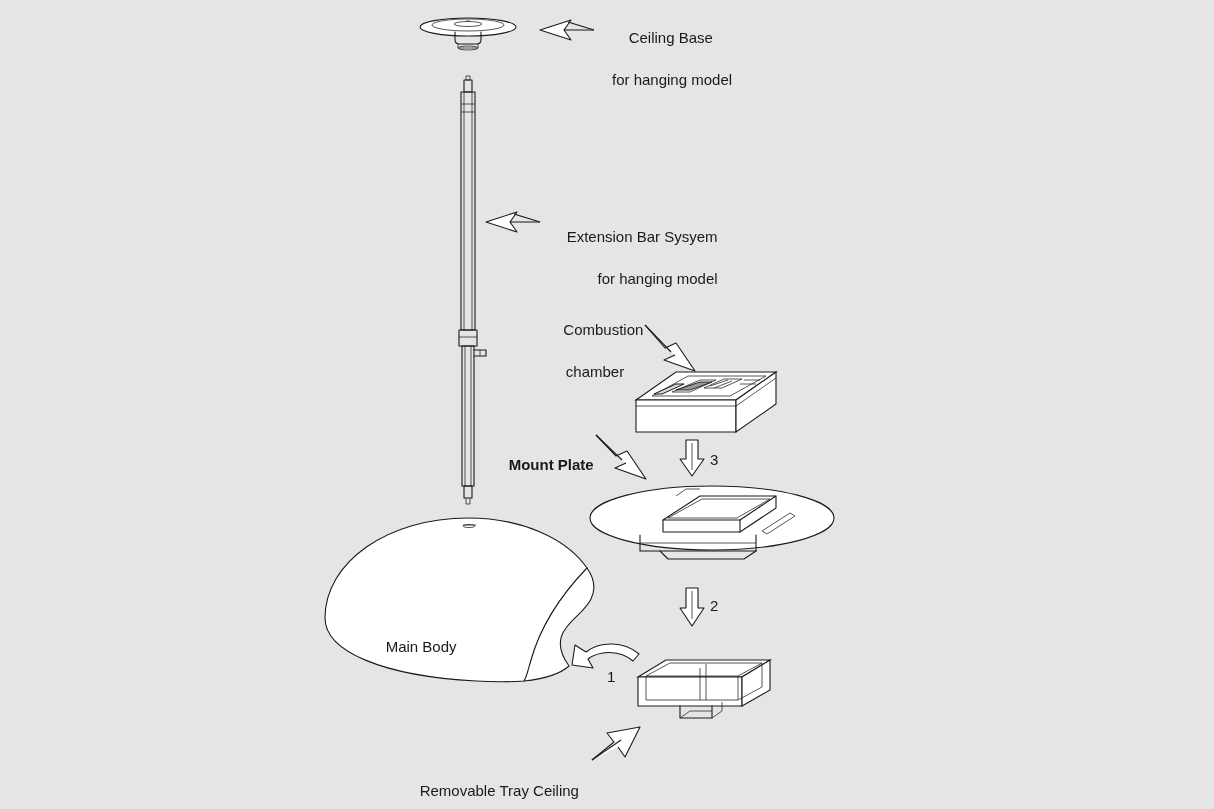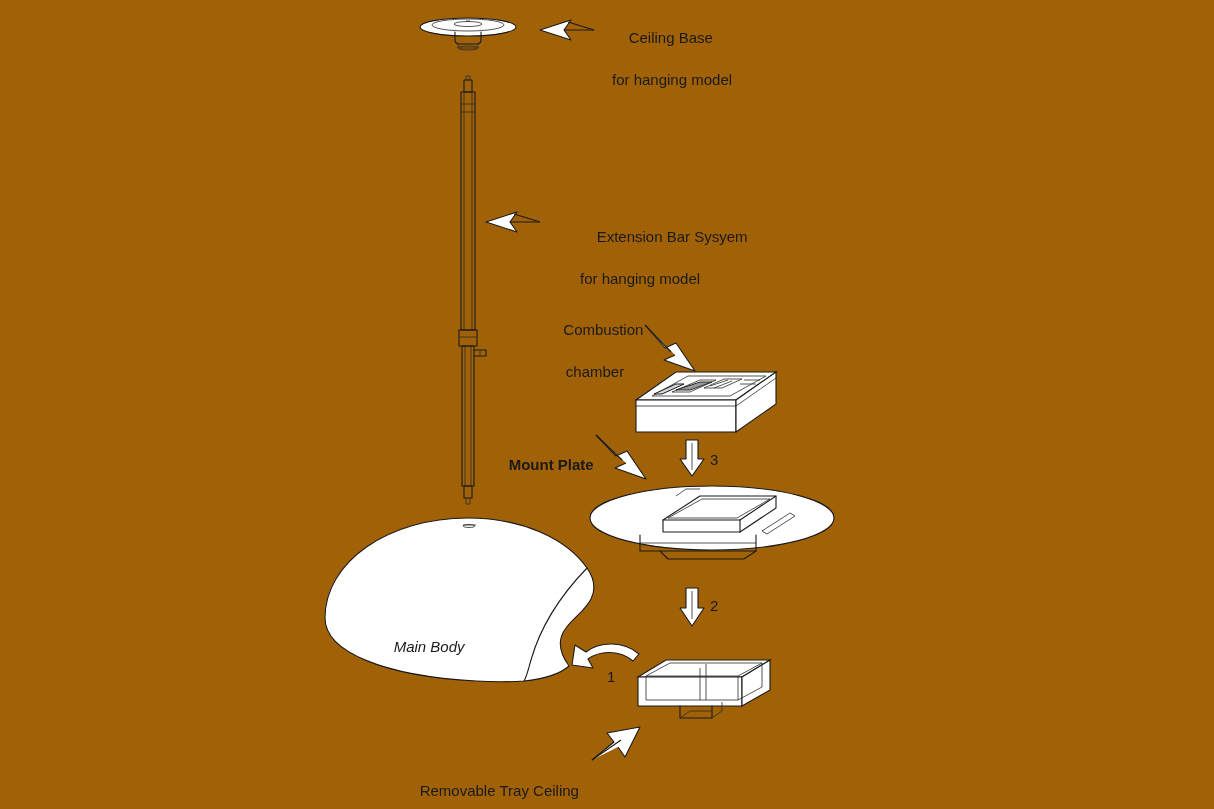--- a/index.html
+++ b/index.html
@@ -8,21 +8,21 @@
     background: #ffffff;
   }
   body {
     font-family: "Liberation Sans", sans-serif;
     color: #1a1a1a;
   }
   #canvas {
     position: relative;
     width: 1214px;
     height: 809px;
-    background: #a16207;
+    background: #e5e5e5;
     overflow: hidden;
   }
   .label {
     position: absolute;
     font-size: 15px;
     line-height: 21px;
     color: #1a1a1a;
     white-space: pre;
   }
   .label .sub {
@@ -206,35 +206,35 @@
         C600 650 620 650 633 661 Z"></path>
     </g>
 
   </svg>
 
   <div class="label" style="left:612px; top:6px;">
     <span>Ceiling Base</span>
     <span class="sub">for hanging model</span>
   </div>
 
-  <div class="label" style="left:580px; top:205px;">
+  <div class="label" style="left:550px; top:205px;text-align:right;">
     <span>Extension Bar Sysyem</span>
     <span class="sub">for hanging model</span>
   </div>
 
   <div class="label center" style="left:520px; top:298px; width:150px;">
     <span>Combustion</span>
     <span style="display:block;">chamber</span>
   </div>
 
   <div class="label" style="left:492px; top:433px;font-weight:bold;">
     <span>Mount Plate</span>
   </div>
 
-  <div class="label" style="left:377px; top:615px;font-style:italic;">
+  <div class="label" style="left:369px; top:615px;">
     <span>Main Body</span>
   </div>
 
   <div class="label" style="left:403px; top:759px;">
     <span>Removable Tray Ceiling</span>
   </div>
 
   <div class="stepnum" style="left:607px; top:668px;">1</div>
   <div class="stepnum" style="left:710px; top:597px;">2</div>
   <div class="stepnum" style="left:710px; top:451px;">3</div>

